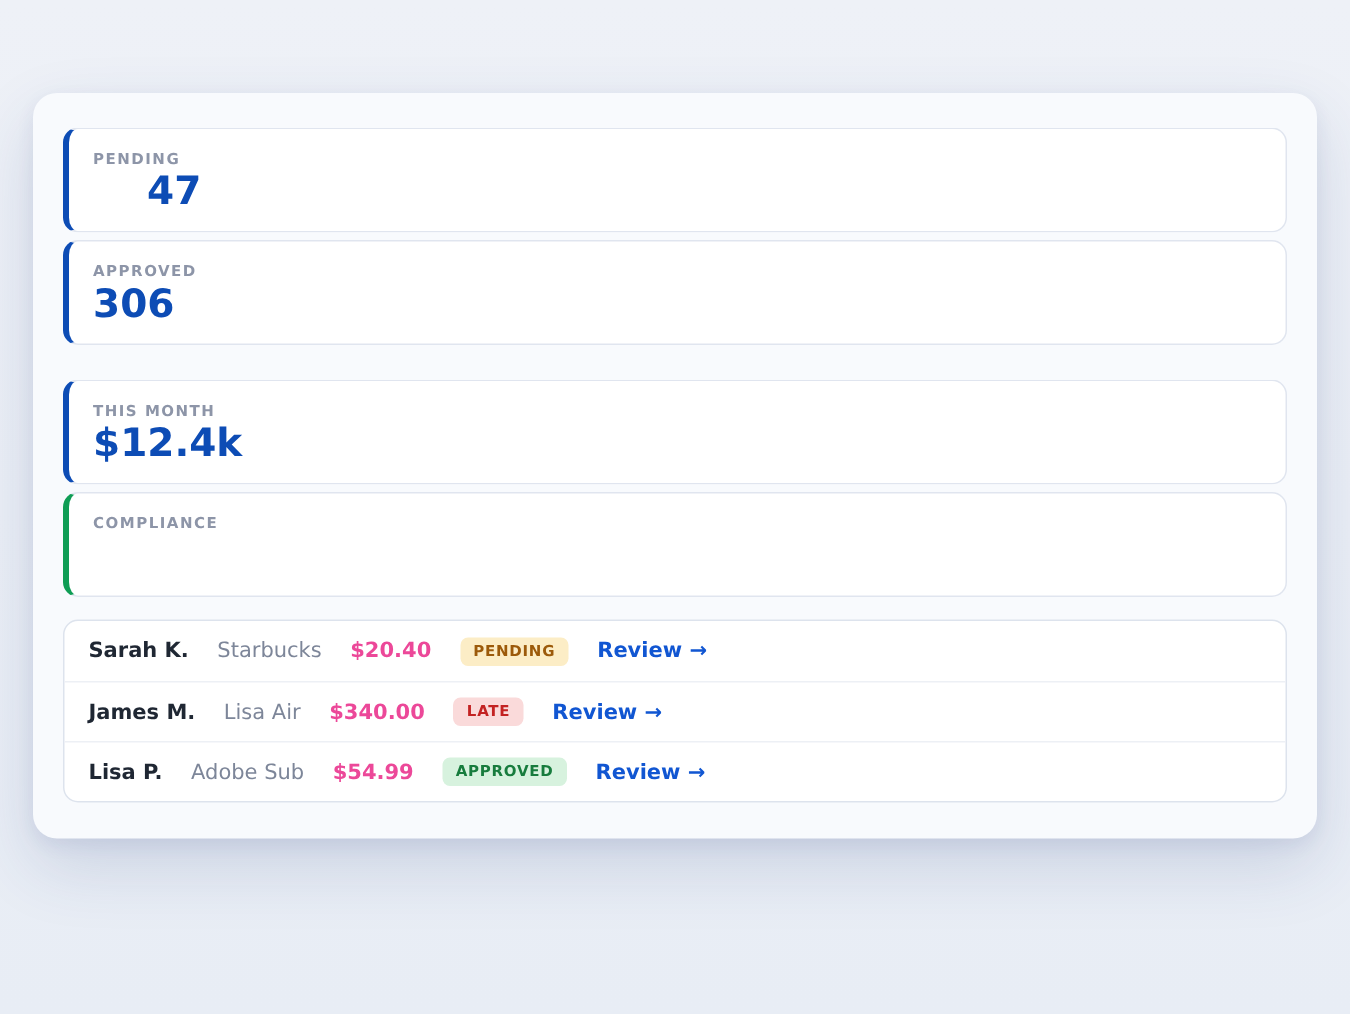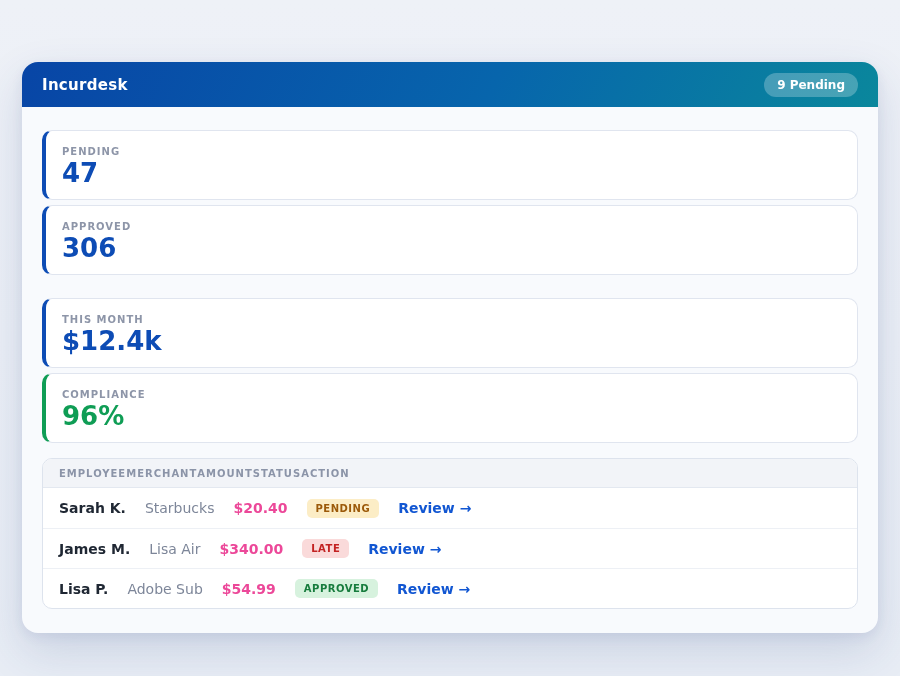--- a/index.html
+++ b/index.html
@@ -112,61 +112,45 @@
     text-decoration: none;
     cursor: pointer;
   }
 </style>
 </head>
 <body>
 
 <div class="page">
   <div class="app-card">
 
-    <div class="app-header">
-      <div class="app-title">Incurdesk</div>
-      <div class="header-badge">9 Pending</div>
-    </div>
 
     <div class="card-body">
 
       <div id="stats-container">
   <div class="stat-card" style="border-left-color: rgb(13, 76, 181);">
     <div class="stat-label">PENDING</div>
-    <div class="stat-value" style="color: rgb(13, 76, 181);">47</div>
+    <div class="stat-value" style="color: rgb(13, 76, 181); margin-left: 36px;">47</div>
   </div>
 
   <div class="stat-card" style="border-left-color: rgb(13, 76, 181);">
     <div class="stat-label">APPROVED</div>
     <div class="stat-value" style="color: rgb(13, 76, 181);">306</div>
   </div>
 
   <div class="stat-card" style="border-left-color: rgb(13, 76, 181); margin-top: 23px;">
     <div class="stat-label">THIS MONTH</div>
     <div class="stat-value" style="color: rgb(13, 76, 181);">$12.4k</div>
   </div>
 
   <div class="stat-card" style="border-left-color: rgb(15, 157, 85);">
     <div class="stat-label">COMPLIANCE</div>
-    <div class="stat-value" style="color: rgb(15, 157, 85);">96%</div>
   </div>
 </div>
 
       <div class="table-wrap">
-        <div class="table-header" id="table-header">
-  <span class="col-label">EMPLOYEE</span>
-
-  <span class="col-label">MERCHANT</span>
-
-  <span class="col-label">AMOUNT</span>
-
-  <span class="col-label">STATUS</span>
-
-  <span class="col-label">ACTION</span>
-</div>
         <div id="table-rows">
   <div class="table-row">
     <span class="cell-employee">Sarah K.</span>
     <span class="cell-merchant">Starbucks</span>
     <span class="cell-amount">$20.40</span>
     <span class="status-badge" style="background: rgb(252, 237, 198); color: rgb(156, 90, 10);">PENDING</span>
     <a class="cell-action">Review →</a>
   </div>
 
   <div class="table-row">

